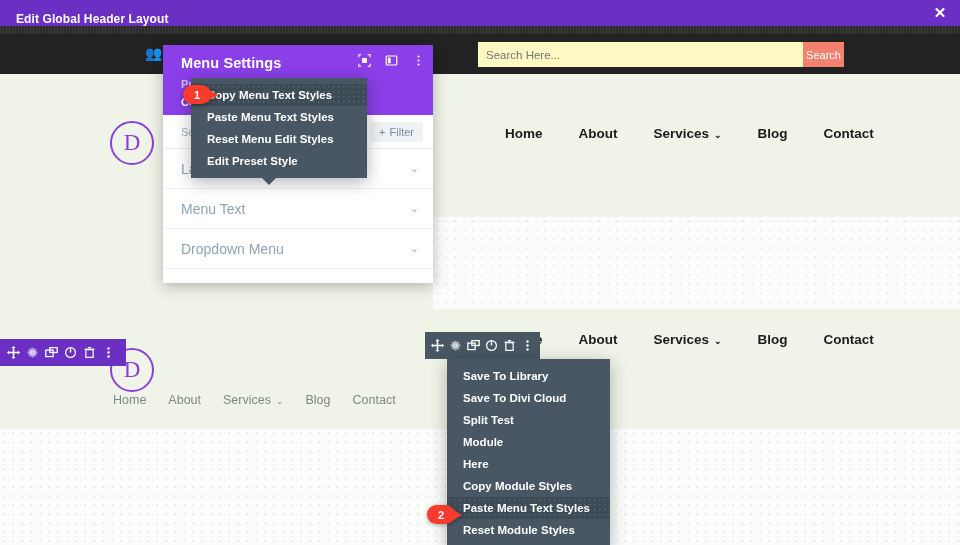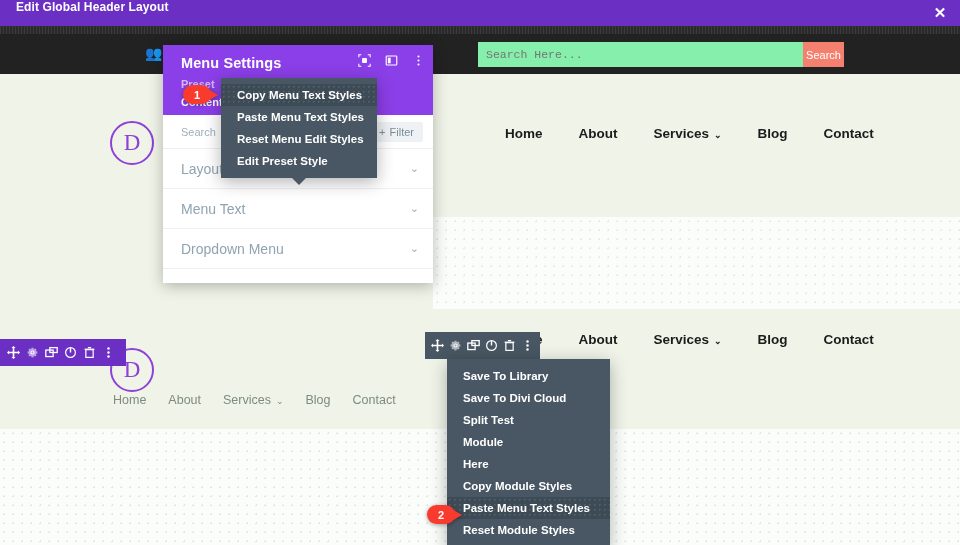--- a/index.html
+++ b/index.html
@@ -8,21 +8,21 @@
     font-family: "Liberation Sans", sans-serif;
     overflow: hidden;
     background: #ffffff;
   }
   #app { position: relative; width: 960px; height: 545px; overflow: hidden; }
 
   
   .titlebar {
     position: absolute; left: 0; top: 0; width: 960px; height: 26px;
     background: #6b2fc4;
-    display: flex; align-items: flex-start; justify-content: space-between;
+    display: flex; align-items: flex-end; justify-content: space-between;
   }
   .titlebar-title {
     color: #ffffff; font-size: 12px; font-weight: bold;
     padding-left: 16px; letter-spacing: .1px;
   }
   .titlebar-close {
     color: #ffffff; font-size: 15px; font-weight: bold;
     width: 40px; text-align: center; line-height: 26px;
     cursor: pointer;
   }
@@ -50,22 +50,22 @@
   .topbar-contact {
     position: absolute; left: 400px; top: 12px;
     color: #f6c7e0; font-size: 13px; font-weight: bold;
   }
   .topbar-search {
     position: absolute; left: 478px; top: 8px;
     width: 366px; height: 25px; display: flex;
   }
   .topbar-search input {
     flex: 1; border: none; outline: none;
-    background: #86efac; color: #6c7a64;
-    font-family: Liberation Mono, monospace; font-size: 11.5px;
+    background: #fef9c3; color: #6c7a64;
+    font-family: Liberation Sans, sans-serif; font-size: 11.5px;
     padding: 0 8px;
   }
   .topbar-search button {
     width: 41px; border: none; cursor: pointer;
     background: #f4816f; color: #ffffff;
     font-family: "Liberation Sans", sans-serif;
     font-size: 11px;
   }
 
   
@@ -173,21 +173,21 @@
     background:#ffffff;
   }
   .accordion-label { color: #8fa4b0; font-size: 14px; }
   .accordion-caret { color:#9fb0bc; font-size: 11px; }
 
   
   .ctx-menu {
     position: absolute; background: #485763; z-index: 60;
     padding: 6px 0; box-shadow: 0 4px 16px rgba(0,0,0,.3);
   }
-  .ctx-menu.one { left: 221px; top: 78px; width: 156px; }
+  .ctx-menu.one { left: 191px; top: 78px; width: 176px; }
   .ctx-menu.two { left: 447px; top: 359px; width: 163px; }
   .ctx-item {
     color: #ffffff; font-size: 11.5px; font-weight: bold;
     padding: 5px 8px 5px 16px; cursor: pointer; white-space: nowrap;
   }
   .ctx-item.highlight {
     background: #3d4b56;
     background-image: radial-gradient(rgba(255,255,255,.10) 1px, transparent 1px);
     background-size: 5px 5px;
   }

